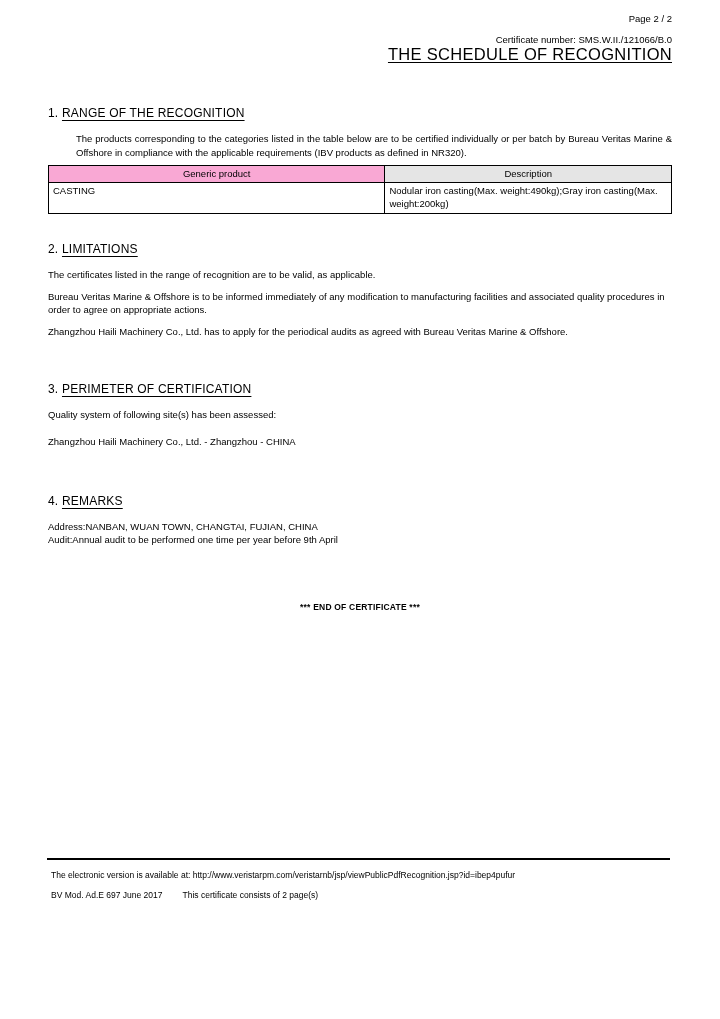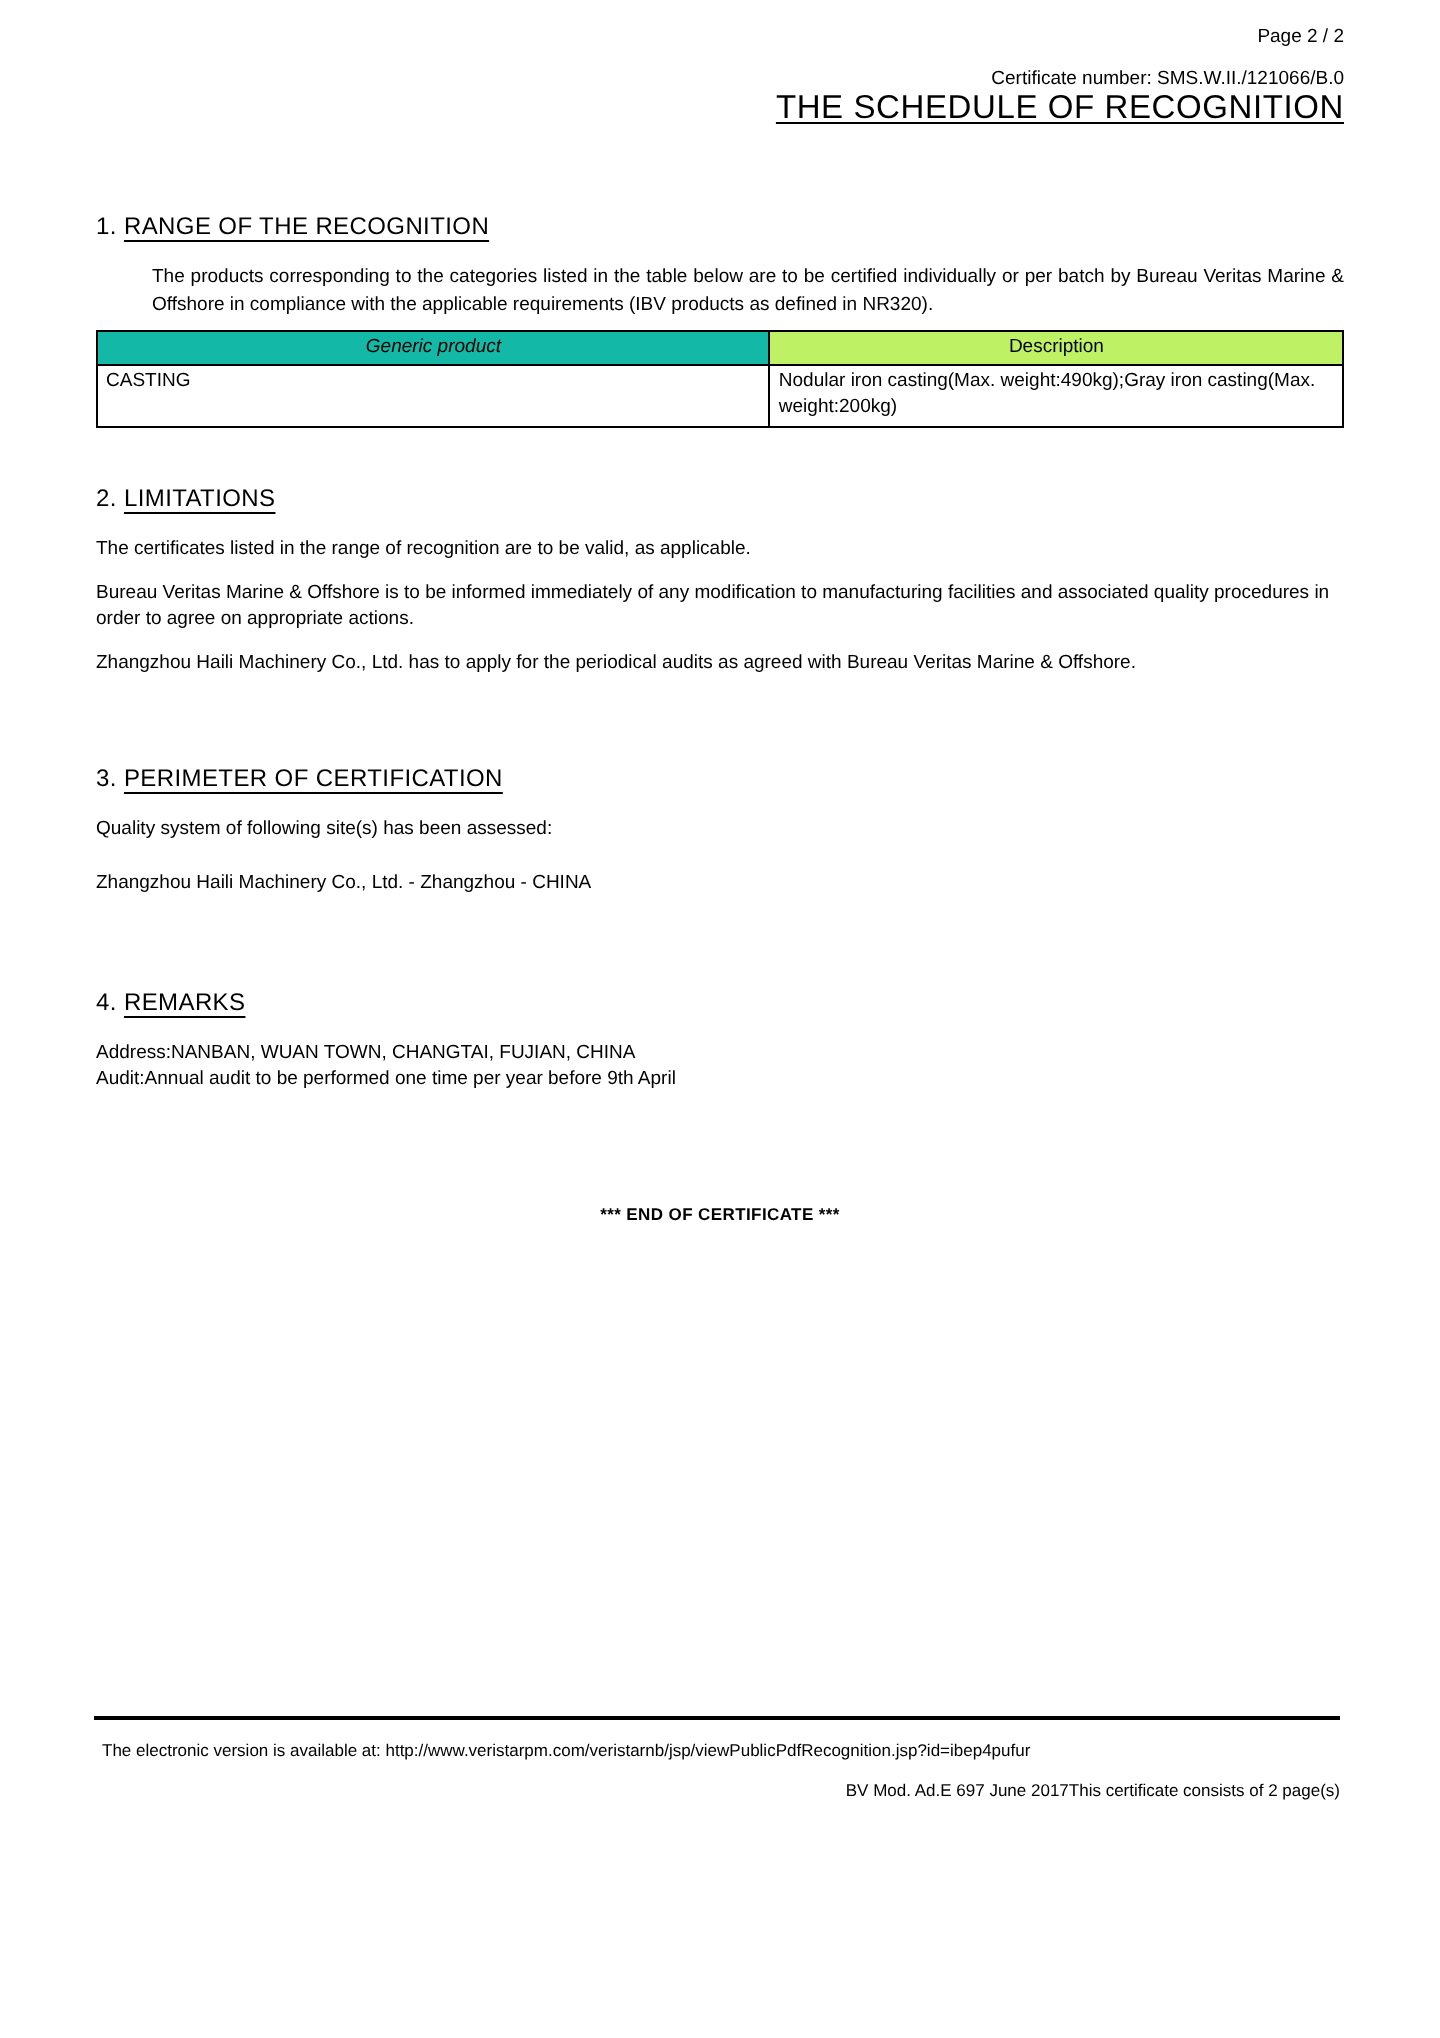--- a/index.html
+++ b/index.html
@@ -100,22 +100,23 @@
     right: 50px;
     bottom: 18px;
     border-top: 2px solid #000000;
     font-size: 8.5px;
   }
   .footer-url { margin-top: 10px; padding-left: 4px; }
   .footer-row {
     margin-top: 10px;
     padding-left: 4px;
     display: flex;
-    justify-content: flex-end;
+    justify-content: flex-start;
     align-items: baseline;
+    gap: 20px;
   }
 </style>
 </head>
 <body>
 
 <div class="page">
   <div class="content">
 
     <div class="doc-meta">
       <div class="meta-line">Page 2 / 2</div>
@@ -130,22 +131,22 @@
     </h2>
     <p class="para intro-para">The products corresponding to the categories listed in the table below are to be certified individually or per batch by Bureau Veritas Marine &amp; Offshore in compliance with the applicable requirements (IBV products as defined in NR320).</p>
 
     <table class="products-table">
       <colgroup>
           <col class="c1">
           <col class="c2">
         </colgroup>
       <thead>
         <tr class="table-header-row">
-          <th style="background: #14b8a6; font-style: italic;">Generic product</th>
-          <th style="background: #bef264;">Description</th>
+          <th style="background: #f9a8d4;">Generic product</th>
+          <th style="background: #e5e5e5;">Description</th>
         </tr>
       </thead>
       <tbody>
         <tr>
           <td>CASTING</td>
           <td>Nodular iron casting(Max. weight:490kg);Gray iron casting(Max. weight:200kg)</td>
         </tr>
       </tbody>
     </table>
 

